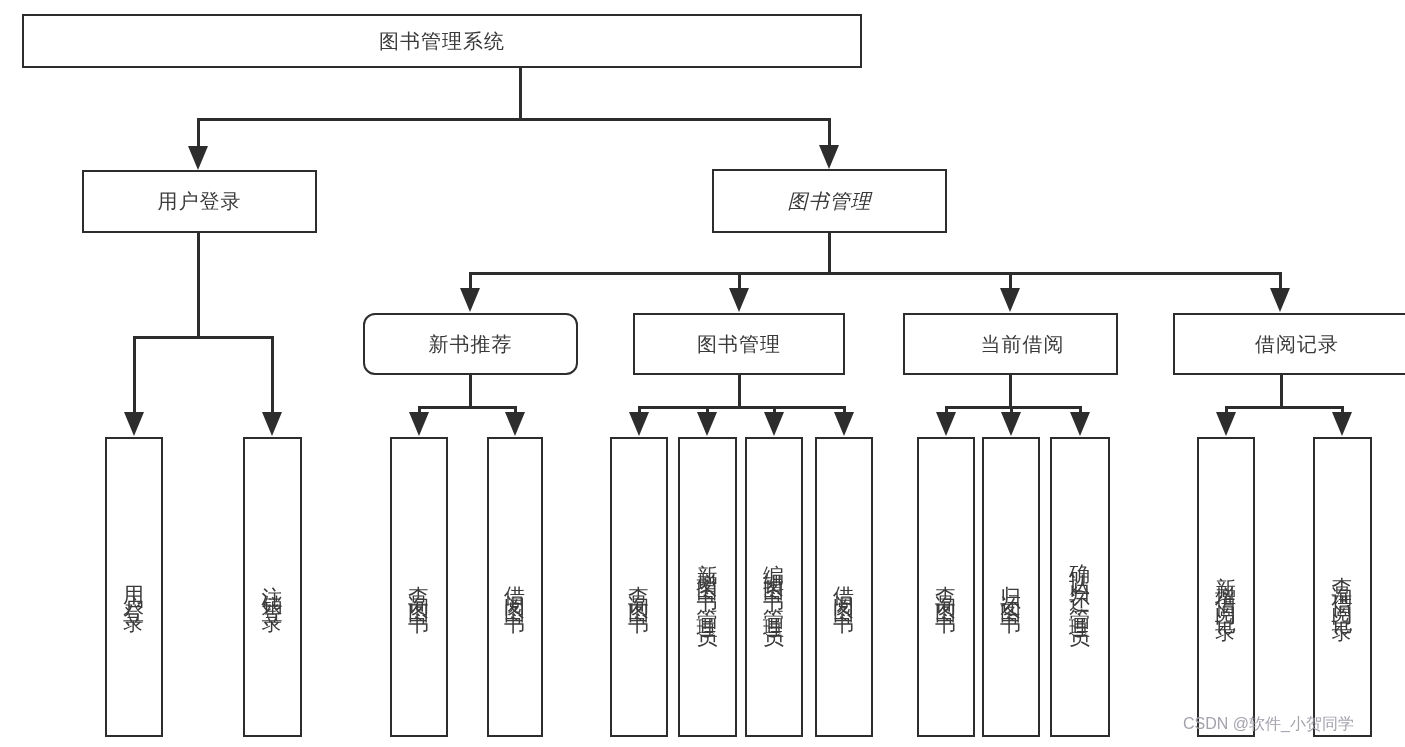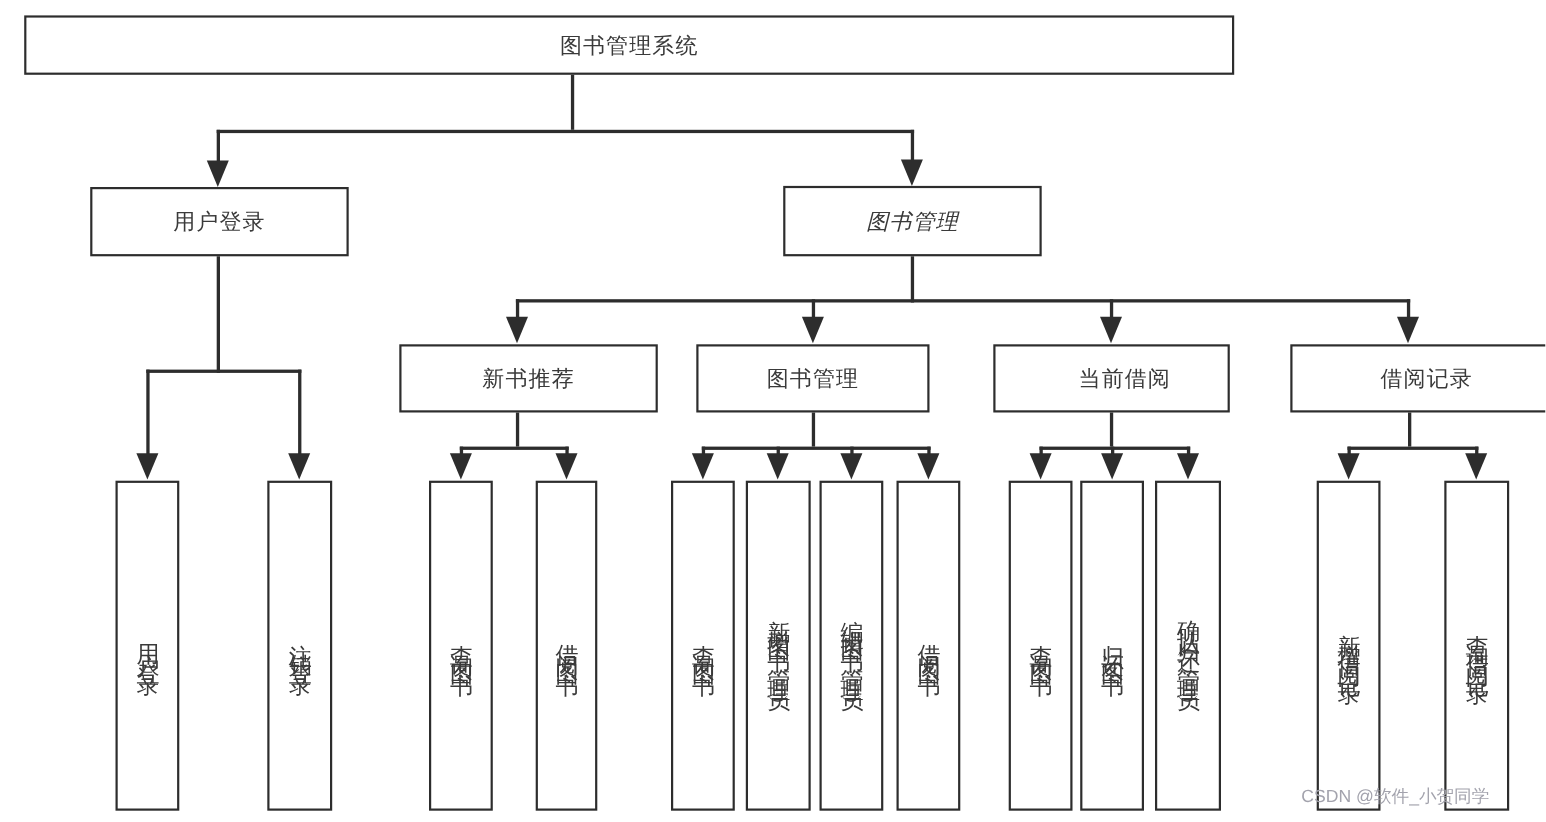--- a/index.html
+++ b/index.html
@@ -76,21 +76,21 @@
     font-size: 16px;
     color: var(--watermark);
     white-space: nowrap;
   }
 </style>
 </head>
 <body>
 
 <div id="canvas">
 
-  <div class="box" style="left:22px; top:14px; width:1100px; height:54px;">图书管理系统</div>
+  <div class="box" style="left:22px; top:14px; width:840px; height:54px;">图书管理系统</div>
 
   <div class="vline" style="left:519px; top:68px; height:50px;"></div>
   <div class="hline" style="left:197px; top:118px; width:634px;"></div>
   <div class="vline" style="left:197px; top:118px; height:32px;"></div>
   <div class="arrow" style="left:188px; top:146px;"></div>
   <div class="vline" style="left:828px; top:118px; height:32px;"></div>
   <div class="arrow" style="left:819px; top:145px;"></div>
 
   <div class="box" style="left:82px; top:170px; width:235px; height:63px;">用户登录</div>
   <div class="box" style="left:712px; top:169px; width:235px; height:64px;font-style:italic;">图书管理</div>
@@ -106,21 +106,21 @@
   <div class="hline" style="left:469px; top:272px; width:813px;"></div>
   <div class="vline" style="left:469px; top:272px; height:20px;"></div>
   <div class="arrow" style="left:460px; top:288px;"></div>
   <div class="vline" style="left:738px; top:272px; height:20px;"></div>
   <div class="arrow" style="left:729px; top:288px;"></div>
   <div class="vline" style="left:1009px; top:272px; height:20px;"></div>
   <div class="arrow" style="left:1000px; top:288px;"></div>
   <div class="vline" style="left:1279px; top:272px; height:20px;"></div>
   <div class="arrow" style="left:1270px; top:288px;"></div>
 
-  <div class="box" style="left:363px; top:313px; width:235px; height:62px;">新书推荐</div>
+  <div class="box" style="left:363px; top:313px; width:215px; height:62px;border-radius:12px;">新书推荐</div>
   <div class="box" style="left:633px; top:313px; width:212px; height:62px;">图书管理</div>
   <div class="box" style="left:903px; top:313px; width:215px; height:62px;padding-left:24px;">当前借阅</div>
   <div class="box" style="left:1173px; top:313px; width:248px; height:62px;font-family:Liberation Mono, monospace;">借阅记录</div>
 
   <div class="vline" style="left:469px; top:375px; height:31px;"></div>
   <div class="hline" style="left:418px; top:406px; width:99px;"></div>
   <div class="vline" style="left:418px; top:406px; height:10px;"></div>
   <div class="arrow" style="left:409px; top:412px;"></div>
   <div class="vline" style="left:514px; top:406px; height:10px;"></div>
   <div class="arrow" style="left:505px; top:412px;"></div>

